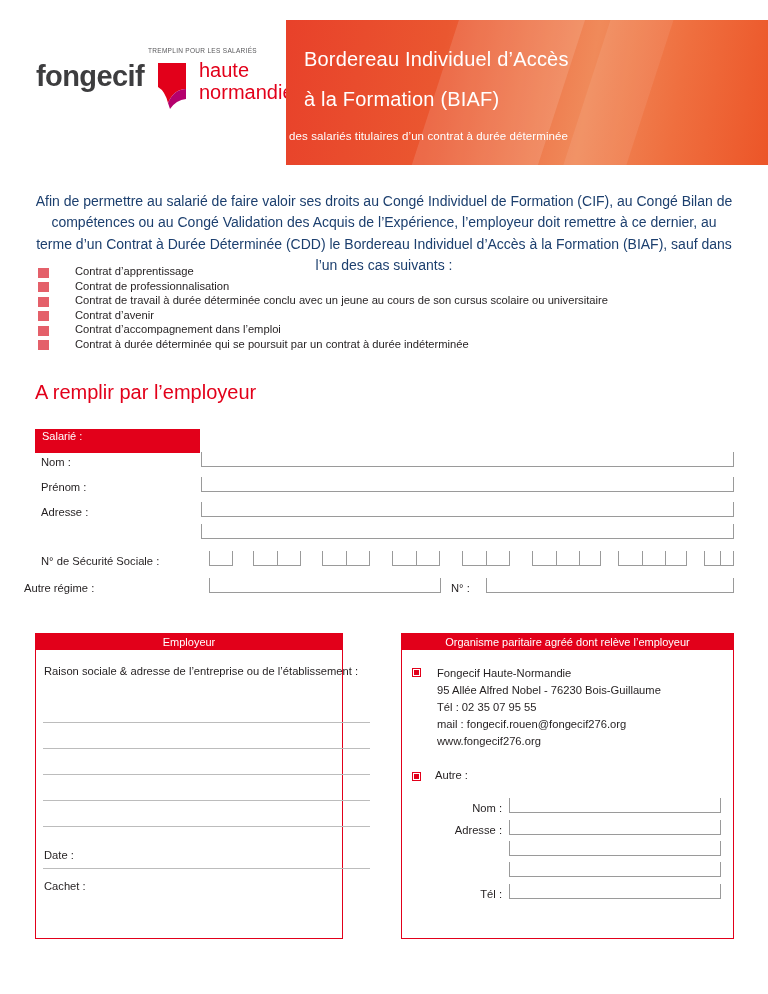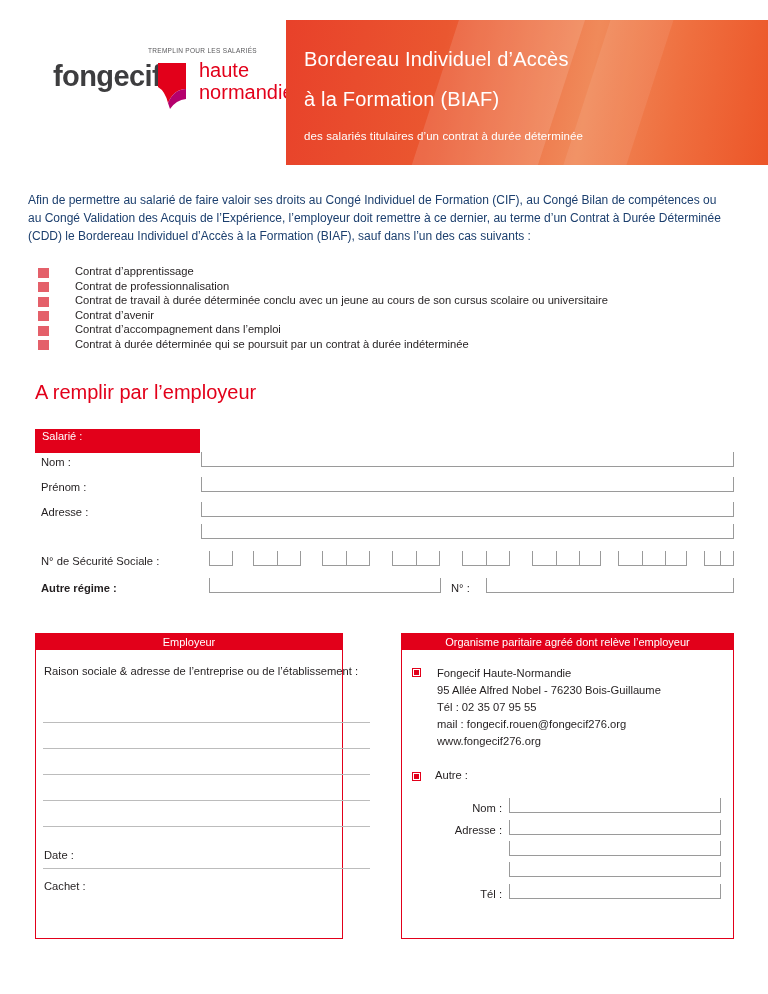--- a/index.html
+++ b/index.html
@@ -22,21 +22,21 @@
     height: 170px;
   }
   .logo-block {
     position: absolute;
     left: 36px; top: 42px;
     width: 250px;
     height: 70px;
   }
   .logo-fongecif {
     position: absolute;
-    left: 17px; top: 18px;
+    left: 0; top: 18px;
     font-size: 29px;
     font-weight: bold;
     letter-spacing: -0.6px;
     color: #3d3d3f;
     font-family: "Liberation Sans", sans-serif;
   }
   .logo-tremplin {
     position: absolute;
     left: 112px; top: 5px;
     font-size: 6.5px;
@@ -98,35 +98,35 @@
   }
   .banner-line2 {
     position: absolute;
     left: 18px; top: 68px;
     font-size: 20px;
     color: #ffffff;
     letter-spacing: 0.2px;
   }
   .banner-line3 {
     position: absolute;
-    left: 18px; top: 110px;
+    left: 3px; top: 110px;
     font-size: 11.5px;
     color: #ffffff;
     letter-spacing: 0.1px;
   }
 
   
   .intro {
     position: absolute;
-    left: 28px; top: 191px;
+    left: 34px; top: 191px;
     width: 700px;
-    font-size: 12px;
+    font-size: 14px;
     line-height: 1.52;
     color: #1c3f6e;
-    text-align: left;
+    text-align: center;
   }
 
   .bullet-list {
     position: absolute;
     left: 34px; top: 265px;
     width: 700px;
   }
   .bullet-row {
     position: relative;
     height: 14.5px;
@@ -359,21 +359,21 @@
     <i style="left:46px;"></i>
   </div>
 <div class="nss-box" style="left:618px; top:551px; width:69px;">
     <i style="left:23px;"></i>
     <i style="left:46px;"></i>
   </div>
 <div class="nss-box" style="left:704px; top:551px; width:30px;">
     <i style="left:15px;"></i>
   </div>
 
-<div class="frow-label" style="left:41px; top:582px;font-weight:bold;">Autre régime :</div>
+<div class="frow-label" style="left:24px; top:582px;">Autre régime :</div>
 <div class="ul-line" style="left:209px; top:578px; width:232px;"></div>
 <div class="frow-label" style="left:451px; top:582px;">N° :</div>
 <div class="ul-line" style="left:486px; top:578px; width:248px;"></div>
 
 <div class="panel emp-panel">
   <div class="panel-hdr">Employeur</div>
   <div class="emp-text">Raison sociale &amp; adresse de l’entreprise ou de l’établissement :</div>
   <div class="emp-rule" style="top:88px;"></div>
   <div class="emp-rule" style="top:114px;"></div>
   <div class="emp-rule" style="top:140px;"></div>

